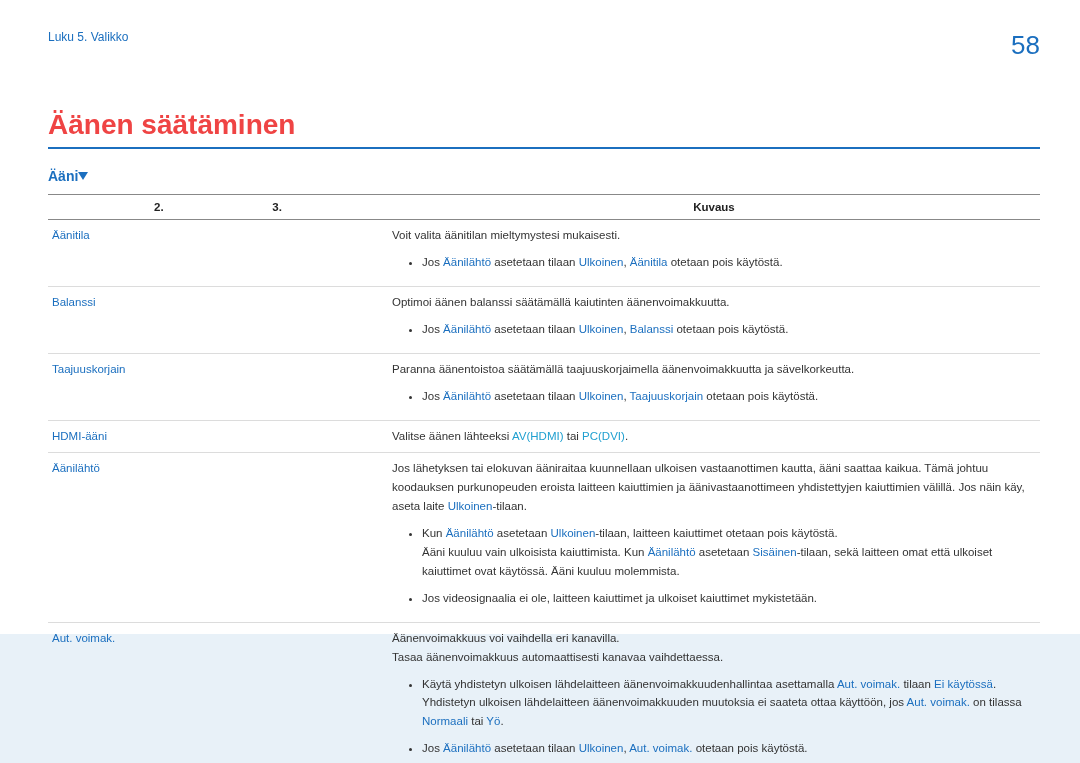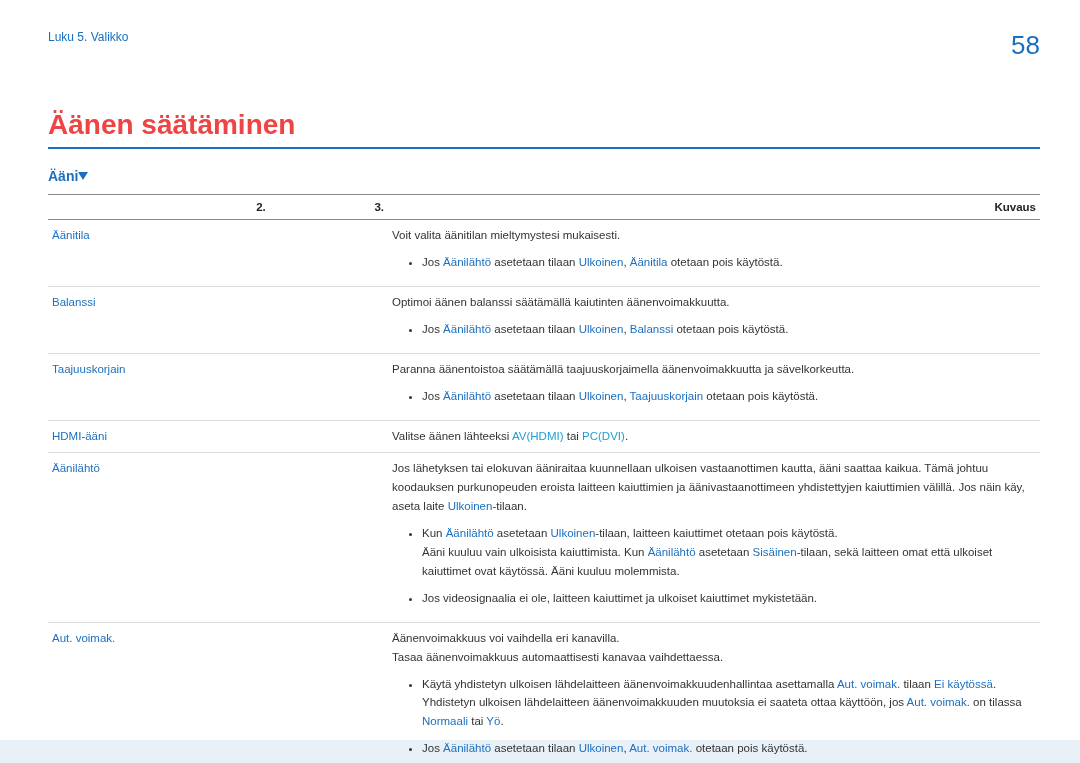--- a/index.html
+++ b/index.html
@@ -7,21 +7,21 @@
     font-family: Arial, Helvetica, sans-serif;
     background: #e8f1f8;
     width: 1080px;
     height: 763px;
     overflow: hidden;
   }
   .page {
     background: #fff;
     margin: 0;
     width: 1080px;
-    height: 740px;
+    height: 634px;
     padding: 30px 40px 40px 48px;
     position: relative;
   }
   .header-row {
     display: flex;
     justify-content: space-between;
     align-items: flex-start;
     margin-bottom: 48px;
   }
   .chapter {
@@ -63,21 +63,21 @@
     width: 100%;
     border-collapse: collapse;
     font-size: 11.5px;
     color: #333;
   }
   thead tr {
     border-top: 1px solid #888;
     border-bottom: 1px solid #888;
   }
   thead th {
-    text-align: right;
+    text-align: center;
     font-weight: 700;
     padding: 6px 4px;
     color: #222;
   }
   tbody td {
     vertical-align: top;
     padding: 6px 4px;
     border-bottom: 1px solid #dcdcdc;
     line-height: 1.65;
   }

